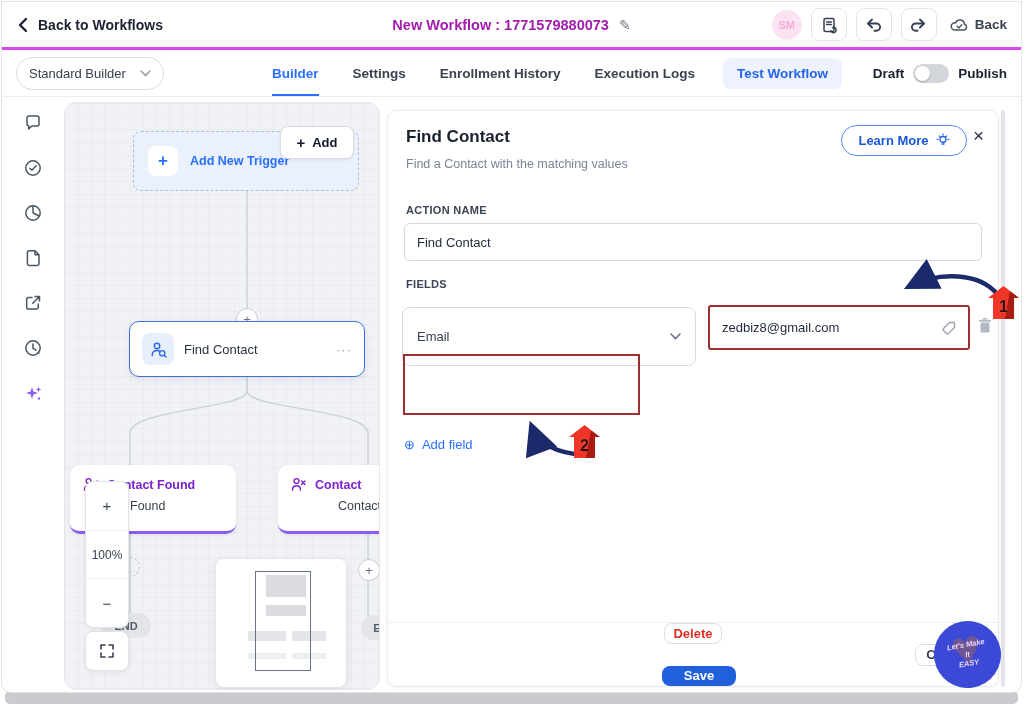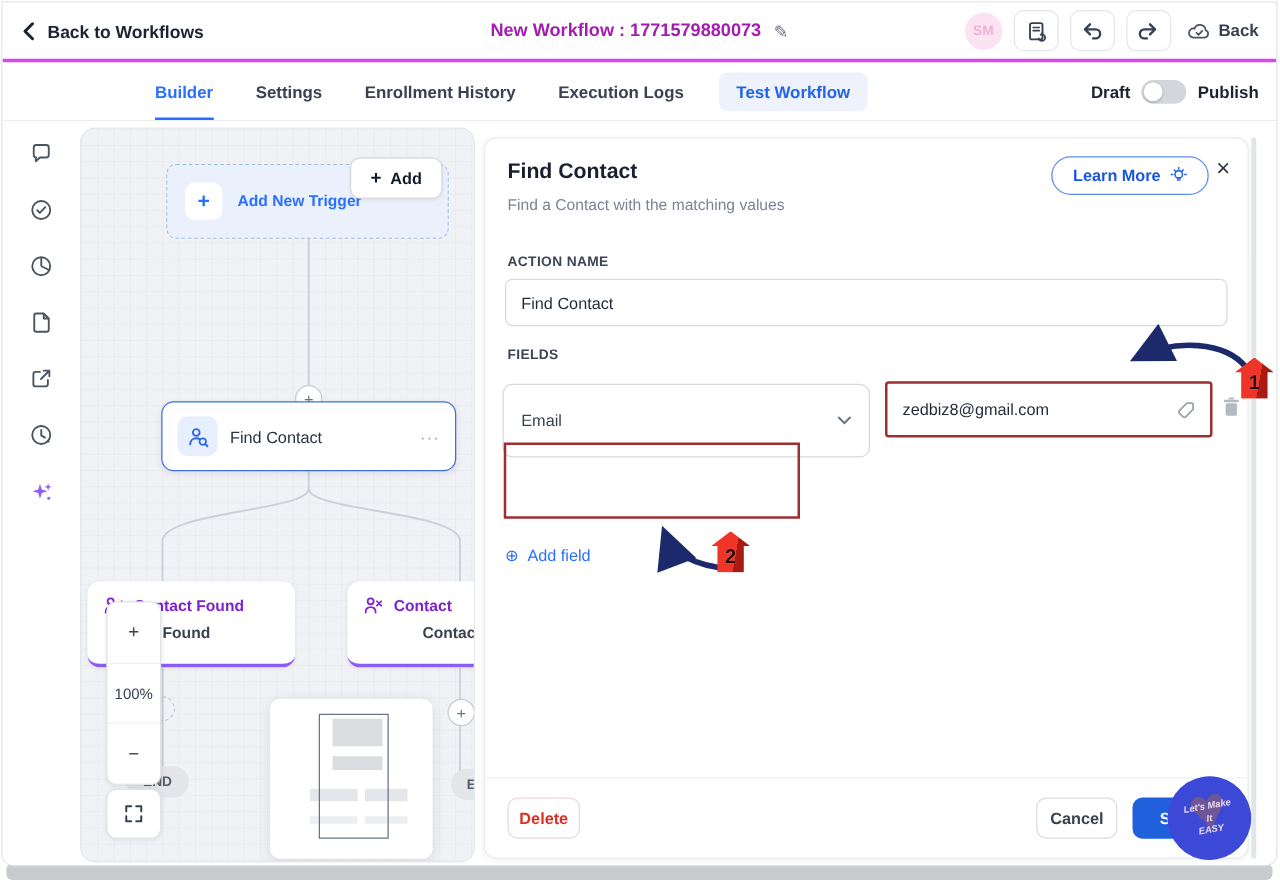--- a/index.html
+++ b/index.html
@@ -53,21 +53,21 @@
   .dashed-circle { position:absolute; left:55px; top:454px; width:20px; height:20px; border:1.5px dashed #c3c9d2; border-radius:50%; }
 
   .find-node { position:absolute; left:64px; top:218px; width:236px; height:56px; background:#fff; border:1.6px solid #3b71d8; border-radius:10px; box-shadow:0 2px 6px rgba(40,70,150,.10); display:flex; align-items:center; padding:0 12px; gap:10px; cursor:pointer; z-index:1; }
   .find-node .nicon { width:32px; height:32px; background:#e8effc; border-radius:8px; display:flex; align-items:center; justify-content:center; }
   .find-node .nlabel { font-size:13px; color:#2a3240; }
   .find-node .dots { margin-left:auto; color:#9aa2ad; font-size:13px; letter-spacing:1px; cursor:pointer; }
 
   .branch { position:absolute; top:362px; height:69px; background:#fff; border-radius:10px; box-shadow:0 1px 4px rgba(0,0,0,.07); border-bottom:3px solid #8b5cf6; padding:11px 12px 0 12px; cursor:pointer; z-index:1; }
   .branch .brow { display:flex; align-items:center; gap:8px; }
   .branch .btitle { font-size:12.5px; font-weight:700; color:#7e22ce; white-space:nowrap; }
-  .branch .bsub { font-size:12.5px; color:#3a4250; margin:6px 0 0 48px; white-space:nowrap;font-weight:bold; }
+  .branch .bsub { font-size:12.5px; color:#3a4250; margin:6px 0 0 48px; white-space:nowrap; }
   .branch-left { left:5px; width:166px; }
   .branch-right { left:213px; width:160px; }
 
   .end-pill { position:absolute; background:#e3e5e9; border-radius:13px; height:25px; display:flex; align-items:center; justify-content:center; font-size:11px; font-weight:700; color:#555d68; }
   .end-left { left:36px; top:510px; width:50px; }
   .end-right { left:296px; top:512px; width:40px; }
 
   .minimap { position:absolute; left:151px; top:456px; width:130px; height:128px; background:#fff; border-radius:8px; box-shadow:0 2px 10px rgba(0,0,0,.10); z-index:3; cursor:pointer; }
   .minimap .blk { position:absolute; background:#dadce0; }
   .minimap .viewport { position:absolute; left:39px; top:12px; width:56px; height:100px; border:1.5px solid #697386; }
@@ -92,21 +92,21 @@
   .redbox1 { position:absolute; left:320px; top:194px; width:262px; height:45px; border:2.5px solid #9c2f2f; border-radius:3px; background:#fff; display:flex; align-items:center; }
   .email-input { border:none; outline:none; flex:1; font-size:13px; color:#1f2937; padding:0 6px 0 12px; font-family:"Liberation Sans",sans-serif; min-width:0; background:transparent; }
   .tag-wrap { padding-right:10px; display:flex; align-items:center; cursor:pointer; }
   .trash-wrap { position:absolute; left:587px; top:204px; cursor:pointer; }
   .cbrow { position:absolute; left:14px; top:246px; width:580px; height:56px; background:#f2f4f8; border-radius:8px; }
   .checkbox { position:absolute; left:14px; top:13px; width:17px; height:17px; background:#41a8e0; border-radius:4px; display:flex; align-items:center; justify-content:center; cursor:pointer; }
   .cb-label { position:absolute; left:46px; top:10px; font-size:13px; font-weight:700; color:#3f4754; }
   .cb-desc { position:absolute; left:46px; top:30px; font-size:11.5px; color:#a7aeb8; }
   .redbox2 { position:absolute; left:15px; top:243px; width:237px; height:61px; border:2.5px solid #9c2f2f; pointer-events:none; z-index:3; }
   .add-field { position:absolute; left:16px; top:326px; display:flex; align-items:center; gap:7px; color:#2970ff; font-size:13px; cursor:pointer; }
-  .p-footer { position:absolute; left:0; right:0; bottom:0; height:64px; border-top:1px solid #eef0f3; display:flex; align-items:center; padding:0 18px; }
+  .p-footer { position:absolute; left:0; right:0; bottom:0; height:64px; border-top:1px solid #eef0f3; display:flex; align-items:center; padding:0 18px;flex-direction:column; }
   .btn { height:33px; border-radius:8px; font-size:13px; font-weight:700; display:flex; align-items:center; justify-content:center; cursor:pointer; font-family:"Liberation Sans",sans-serif; }
   .btn-delete { width:58px; background:#fff; border:1px solid #e7dada; color:#d93025; }
   .btn-cancel { width:65px; background:#fff; border:1px solid #d8dce2; color:#374151; margin-left:auto; }
   .btn-save { width:74px; background:#2160dd; border:none; color:#fff; margin-left:12px; }
   .badge { position:absolute; left:546px; top:510px; width:67px; height:67px; border-radius:50%; background:#3c49d6; transform:rotate(-10deg); display:flex; align-items:center; justify-content:center; z-index:5; }
   .badge .heart { position:absolute; font-size:52px; color:#6d5596; line-height:0.9; top:4px; }
   .badge .btxt { position:relative; text-align:center; color:#ead9f2; font-size:7.5px; font-style:italic; font-weight:700; line-height:1.25; }
 
   
   .anno { position:absolute; inset:0; pointer-events:none; z-index:60; }
@@ -155,20 +155,26 @@
         <svg width="19" height="15" viewBox="0 0 19 15">
           <path d="M5 13 a3.6 3.6 0 1 1 .6-7.1 A4.6 4.6 0 0 1 14.5 7.2 a3 3 0 0 1 -.6 5.8 z" fill="none" stroke="#4a5260" stroke-width="1.4"></path>
           <path d="M7.2 9.3 l1.6 1.6 l3 -3.2" fill="none" stroke="#4a5260" stroke-width="1.4" stroke-linecap="round" stroke-linejoin="round"></path>
         </svg>
         <span>Back</span>
       </div>
     </div>
   </div>
 
   <div class="toolbar">
+    <div class="builder-select">
+      <span>Standard Builder</span>
+      <svg class="chev" width="11" height="7" viewBox="0 0 11 7">
+          <path d="M1 1 L5.5 5.5 L10 1" fill="none" stroke="#9aa1ab" stroke-width="1.6" stroke-linecap="round"></path>
+        </svg>
+    </div>
     <div class="tabbar">
       <div class="tab active">Builder</div>
       <div class="tab">Settings</div>
       <div class="tab">Enrollment History</div>
       <div class="tab">Execution Logs</div>
     </div>
     <div class="test-pill">Test Workflow</div>
     <div class="toolbar-right">
       <span class="tog-label">Draft</span>
       <div class="toggle">

